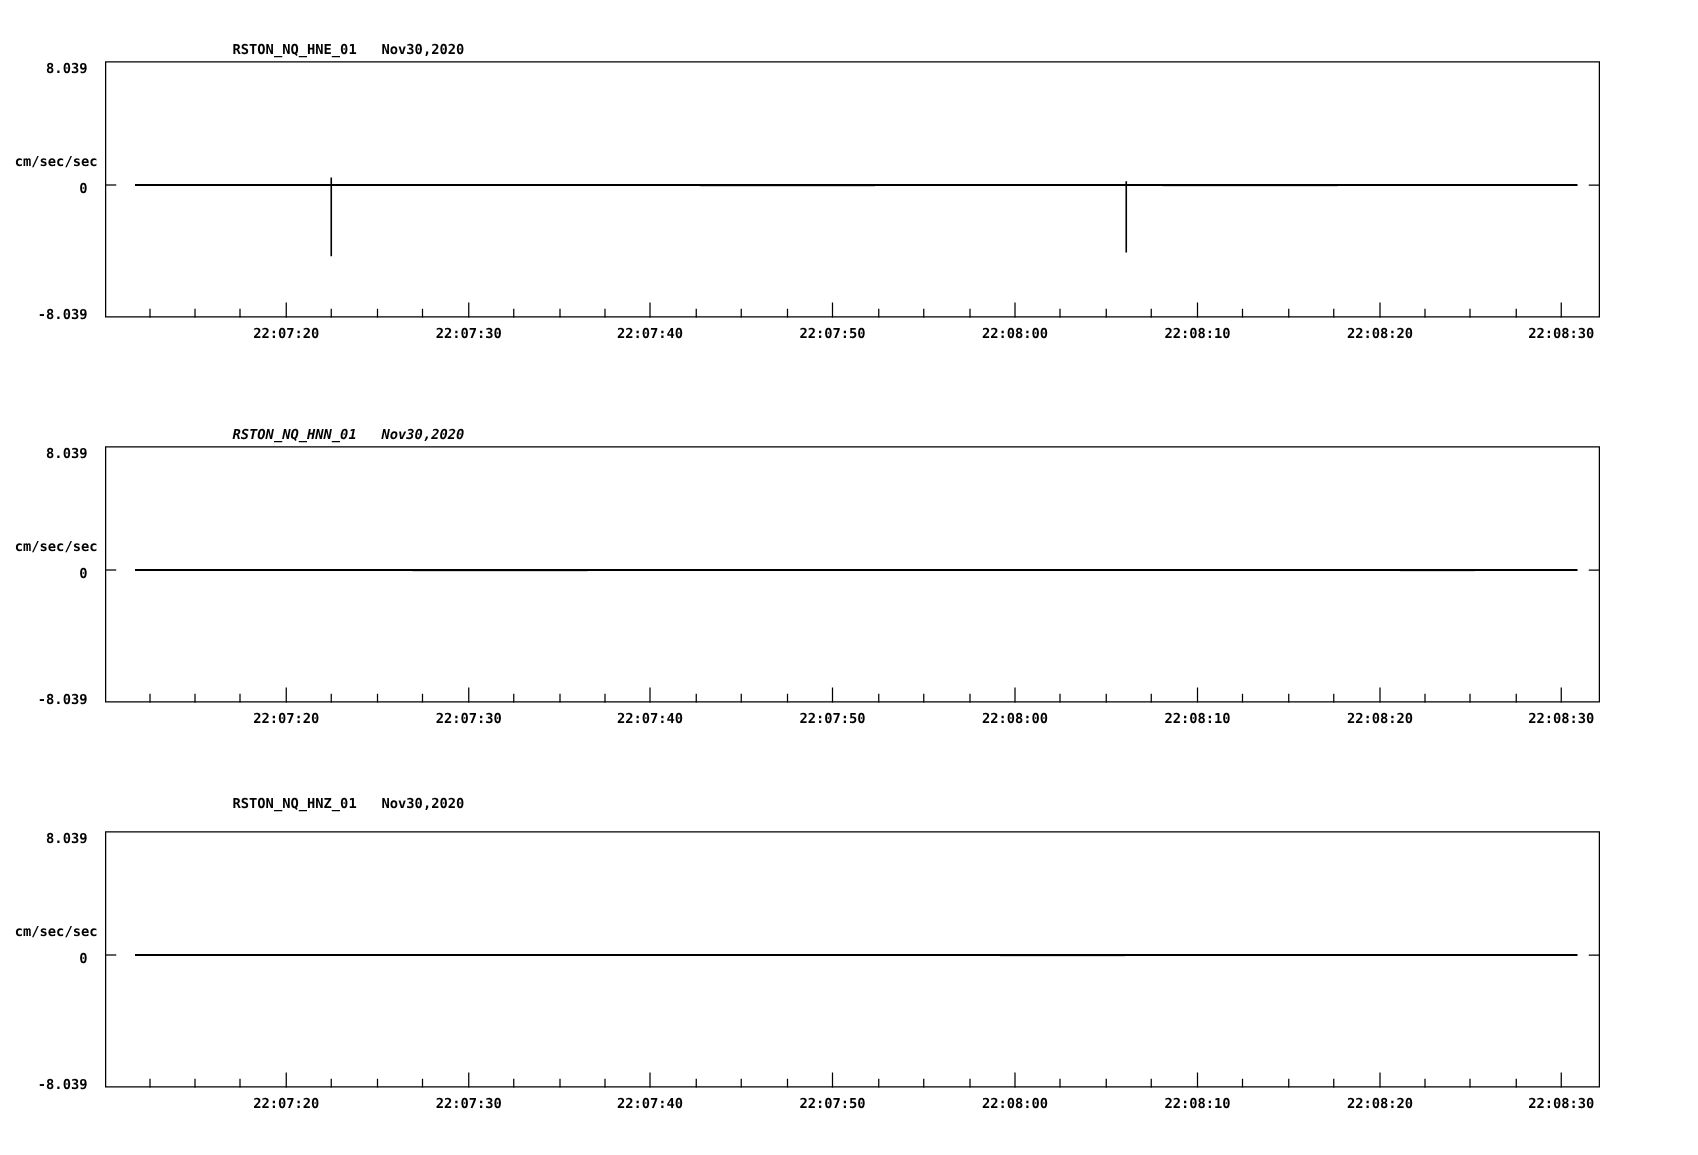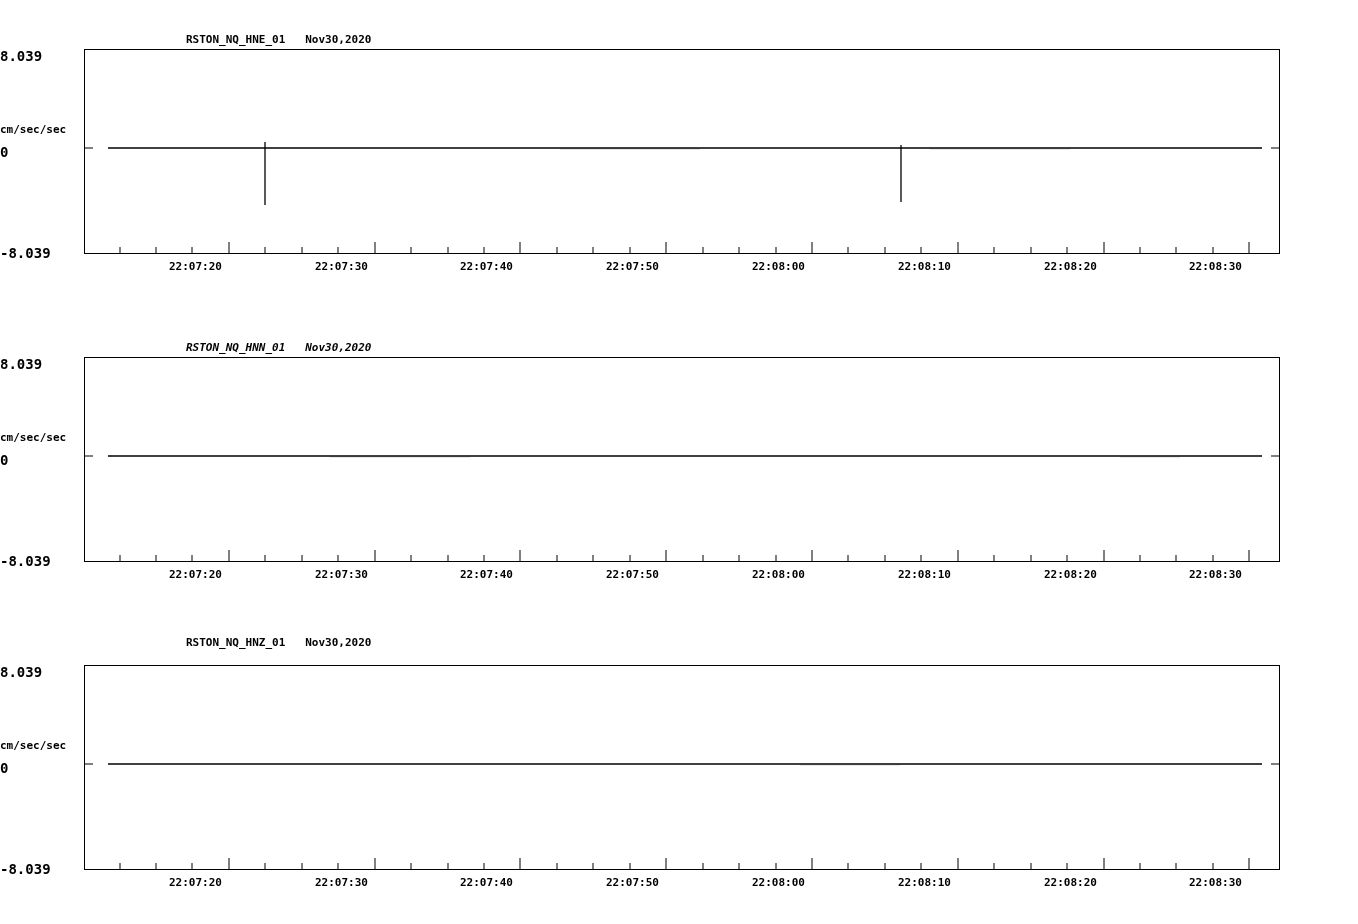--- a/index.html
+++ b/index.html
@@ -35,33 +35,35 @@
     position: absolute;
     border: 1px solid #000000;
     box-sizing: border-box;
     background: #ffffff;
   }
   .ylabel {
     position: absolute;
     font-size: 11px;
     font-weight: bold;
     white-space: pre;
-    text-align: left;
+    text-align: right;
   }
   .ytick-label {
     position: absolute;
-    font-size: 14px;
-    font-weight: bold;
-    white-space: pre;
+    font-size: 11px;
+    font-weight: bold;
+    white-space: pre;
+    text-align: right;
   }
   .xtick-label {
     position: absolute;
     font-size: 11px;
     font-weight: bold;
     white-space: pre;
+    text-align: center;
   }
   .trace-svg {
     position: absolute;
     left: 0;
     top: 0;
     overflow: visible;
   }
 </style>
 </head>
 <body>

